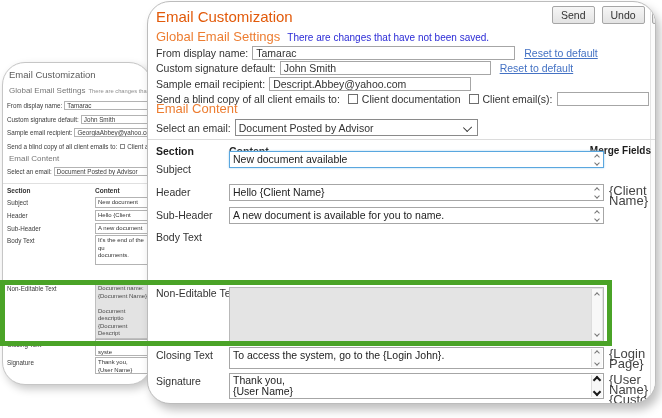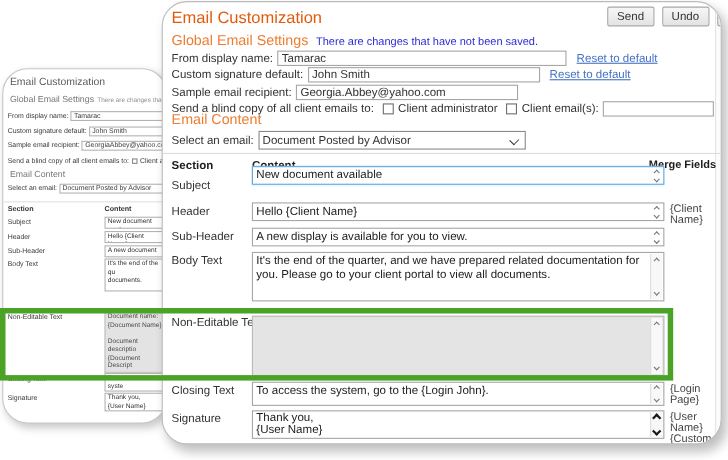--- a/index.html
+++ b/index.html
@@ -62,21 +62,21 @@
   .fw-rule { position:absolute; top:137px; left:0; right:0; border-top:1px solid #dcdcdc; }
 
   .fw-table { position:absolute; top:141px; left:0; right:0; height:262px; }
   .th { position:absolute; font-weight:bold; font-size:10.5px; color:#1d1d1d; }
   .trow-label { position:absolute; left:8px; font-size:10.5px; color:#333; white-space:nowrap; }
   .tarea { position:absolute; left:81px; width:375px; border:1px solid #a6a6a6; background:#fff;
            font-size:10.5px; color:#222; }
   .tarea .txt { display:block; padding:1px 16px 1px 3px; white-space:pre-line; line-height:13px; }
   .focused { border-color:#5aa7df; box-shadow:0 0 2px #a8d2f0; }
   .disabledta { background:#e4e4e4; border-color:#b9b9b9; }
-  .merge { position:absolute; left:461px; width:50px; font-size:10px; color:#444;
+  .merge { position:absolute; left:461px; width:50px; font-size:13px; color:#444;
            white-space:pre-line; line-height:10px; }
 
   .chv { width:4px; height:4px; border-left:1px solid #767676; border-top:1px solid #767676; }
   .chv.up { transform:rotate(45deg); }
   .chv.dn { transform:rotate(-135deg); }
   .chv.bold { border-width:2px; border-color:#1a1a1a; width:6px; height:6px; }
   .spin2 { position:absolute; right:4px; top:50%; transform:translateY(-50%);
            display:flex; flex-direction:column; gap:2px; }
   .sbtrack { position:absolute; right:1px; top:1px; bottom:1px; width:11px;
              background:#f8f8f8; border-left:1px solid #ddd;
@@ -183,27 +183,27 @@
     <div class="frow">
       <span>Custom signature default:</span>
       <span class="tb" style="width:211px;">
           <span>John Smith</span>
         </span>
       <a class="link" href="#">Reset to default</a>
     </div>
     <div class="frow">
       <span>Sample email recipient:</span>
       <span class="tb" style="width:202px;">
-          <span>Georgia.Abbey@yahoo.com</span>
+          <span>Descript.Abbey@yahoo.com</span>
         </span>
     </div>
     <div class="frow">
       <span>Send a blind copy of all client emails to:</span>
       <span class="cb"></span>
-      <span>Client administrator</span>
+      <span>Client documentation</span>
       <span class="cb"></span>
       <span>Client email(s):</span>
       <span class="tb" style="flex:1; margin-right:2px;">
           <span></span>
         </span>
     </div>
   </div>
 
   <div class="fw-ec">Email Content</div>
   <div class="fw-select-row">
@@ -234,35 +234,28 @@
       <span class="txt">Hello {Client Name}</span>
       <span class="spin2">
           <span class="chv up"></span>
           <span class="chv dn"></span>
         </span>
     </div>
     <div class="merge" style="top:43px;">{Client Name}</div>
 
     <div class="trow-label" style="top:66px;">Sub-Header</div>
     <div class="tarea" style="top:64px; height:17px;">
-      <span class="txt">A new display is available for you to view.</span>
+      <span class="txt">A new document is available for you to name.</span>
       <span class="spin2">
           <span class="chv up"></span>
           <span class="chv dn"></span>
         </span>
     </div>
 
     <div class="trow-label" style="top:88px;">Body Text</div>
-    <div class="tarea" style="top:86px; height:45px;">
-      <span class="txt">It's the end of the quarter, and we have prepared related documentation for you. Please go to your client portal to view all documents.</span>
-      <span class="sbtrack">
-          <span class="chv up"></span>
-          <span class="chv dn"></span>
-        </span>
-    </div>
 
     <div class="trow-label" style="top:144px;">Non-Editable Text</div>
     <div class="tarea disabledta" style="top:144px; height:55px;">
       <span class="txt"></span>
       <span class="sbtrack">
           <span class="chv up"></span>
           <span class="chv dn"></span>
         </span>
     </div>
 

